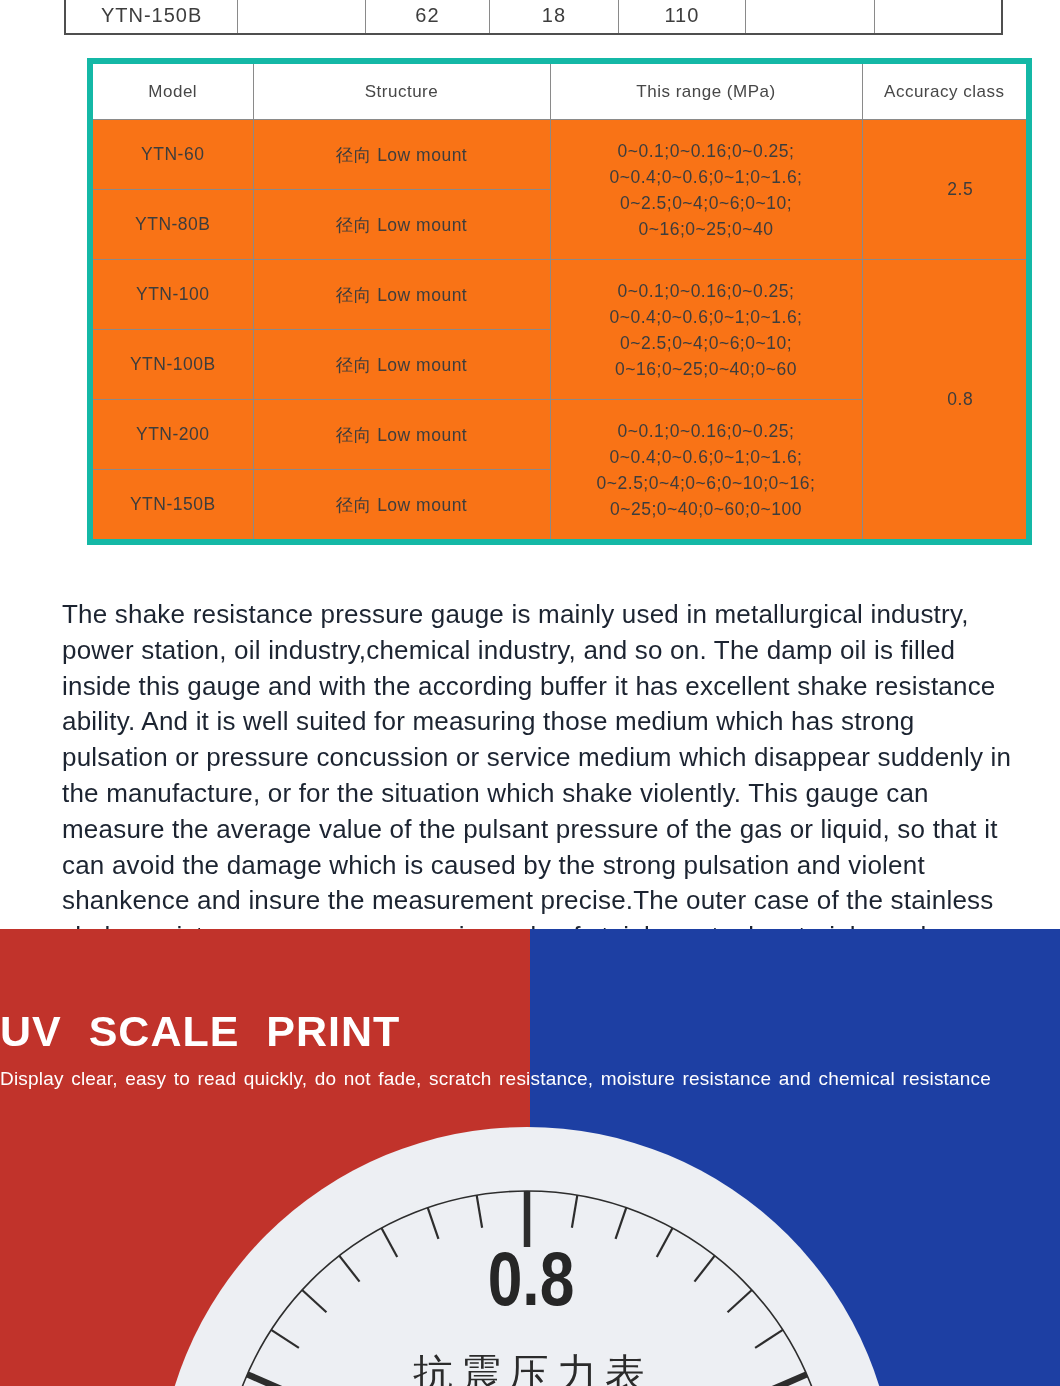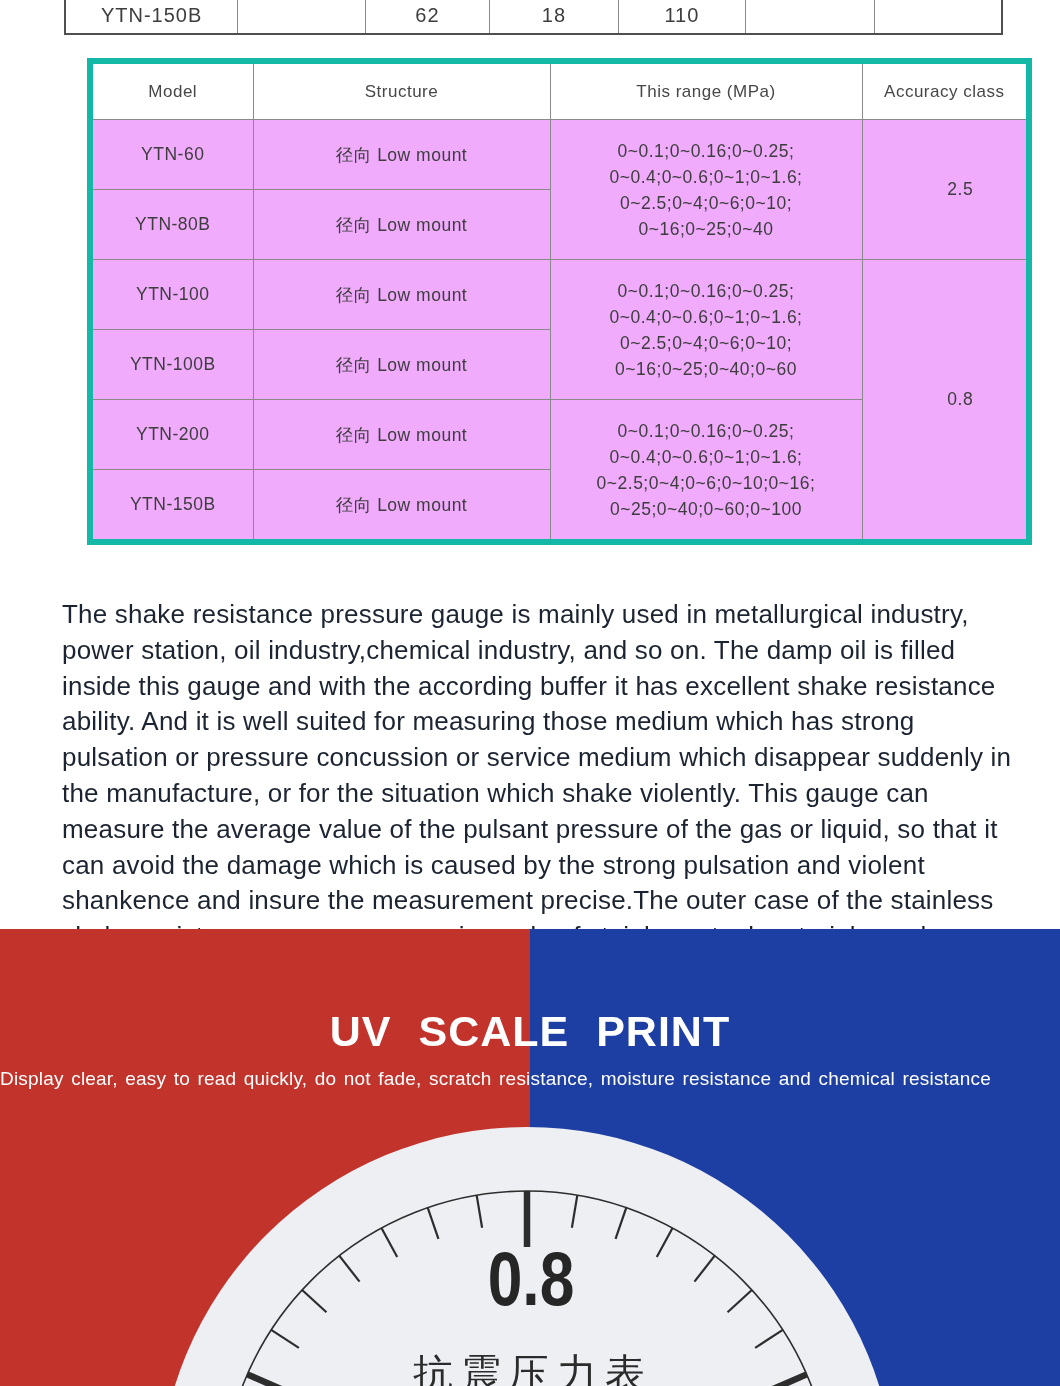--- a/index.html
+++ b/index.html
@@ -40,41 +40,41 @@
   table.spec th, table.spec td{
     border:1px solid #8a8a8a;
     text-align:center;vertical-align:middle;
     color:#3d3d3d;
   }
   table.spec th{
     background:#ffffff;font-weight:normal;font-size:17px;color:#474747;
     height:53px;letter-spacing:0.5px;
   }
   table.spec td{
-    background:#f0abfc;font-size:17.5px;letter-spacing:0.5px;
+    background:#f97316;font-size:17.5px;letter-spacing:0.5px;
     height:67px;
   }
   td.scale-cell{font-size:16.5px;letter-spacing:0.3px;}
   td.scale-cell .sr-line{display:block;line-height:26px;}
   td.acc-cell{font-size:19px;padding-left:33px;}
 
   
   .description{
     left:62px;top:571px;width:950px;
     font-size:26px;line-height:35.8px;
     color:#1c2431;letter-spacing:0.2px;
   }
 
   
   .banner{left:0;top:929px;width:1060px;height:457px;}
   .banner .half{position:absolute;top:0;height:457px;width:530px;}
   .banner .red{left:0;background:#c1332b;}
   .banner .blue{left:530px;background:#1d3fa3;}
   .banner-title{
-    left:0;top:1008px;width:1060px;text-align:center;
+    left:0;top:1008px;width:1060px;text-align:left;
     color:#ffffff;font-size:43px;font-weight:bold;
     letter-spacing:1px;word-spacing:14px;line-height:46px;
   }
   .banner-subtitle{
     left:0;top:1068px;width:1060px;text-align:left;
     color:#ffffff;font-size:19px;letter-spacing:0.2px;word-spacing:2px;
   }
 
   
   svg.gauge{position:absolute;left:0;top:929px;}

